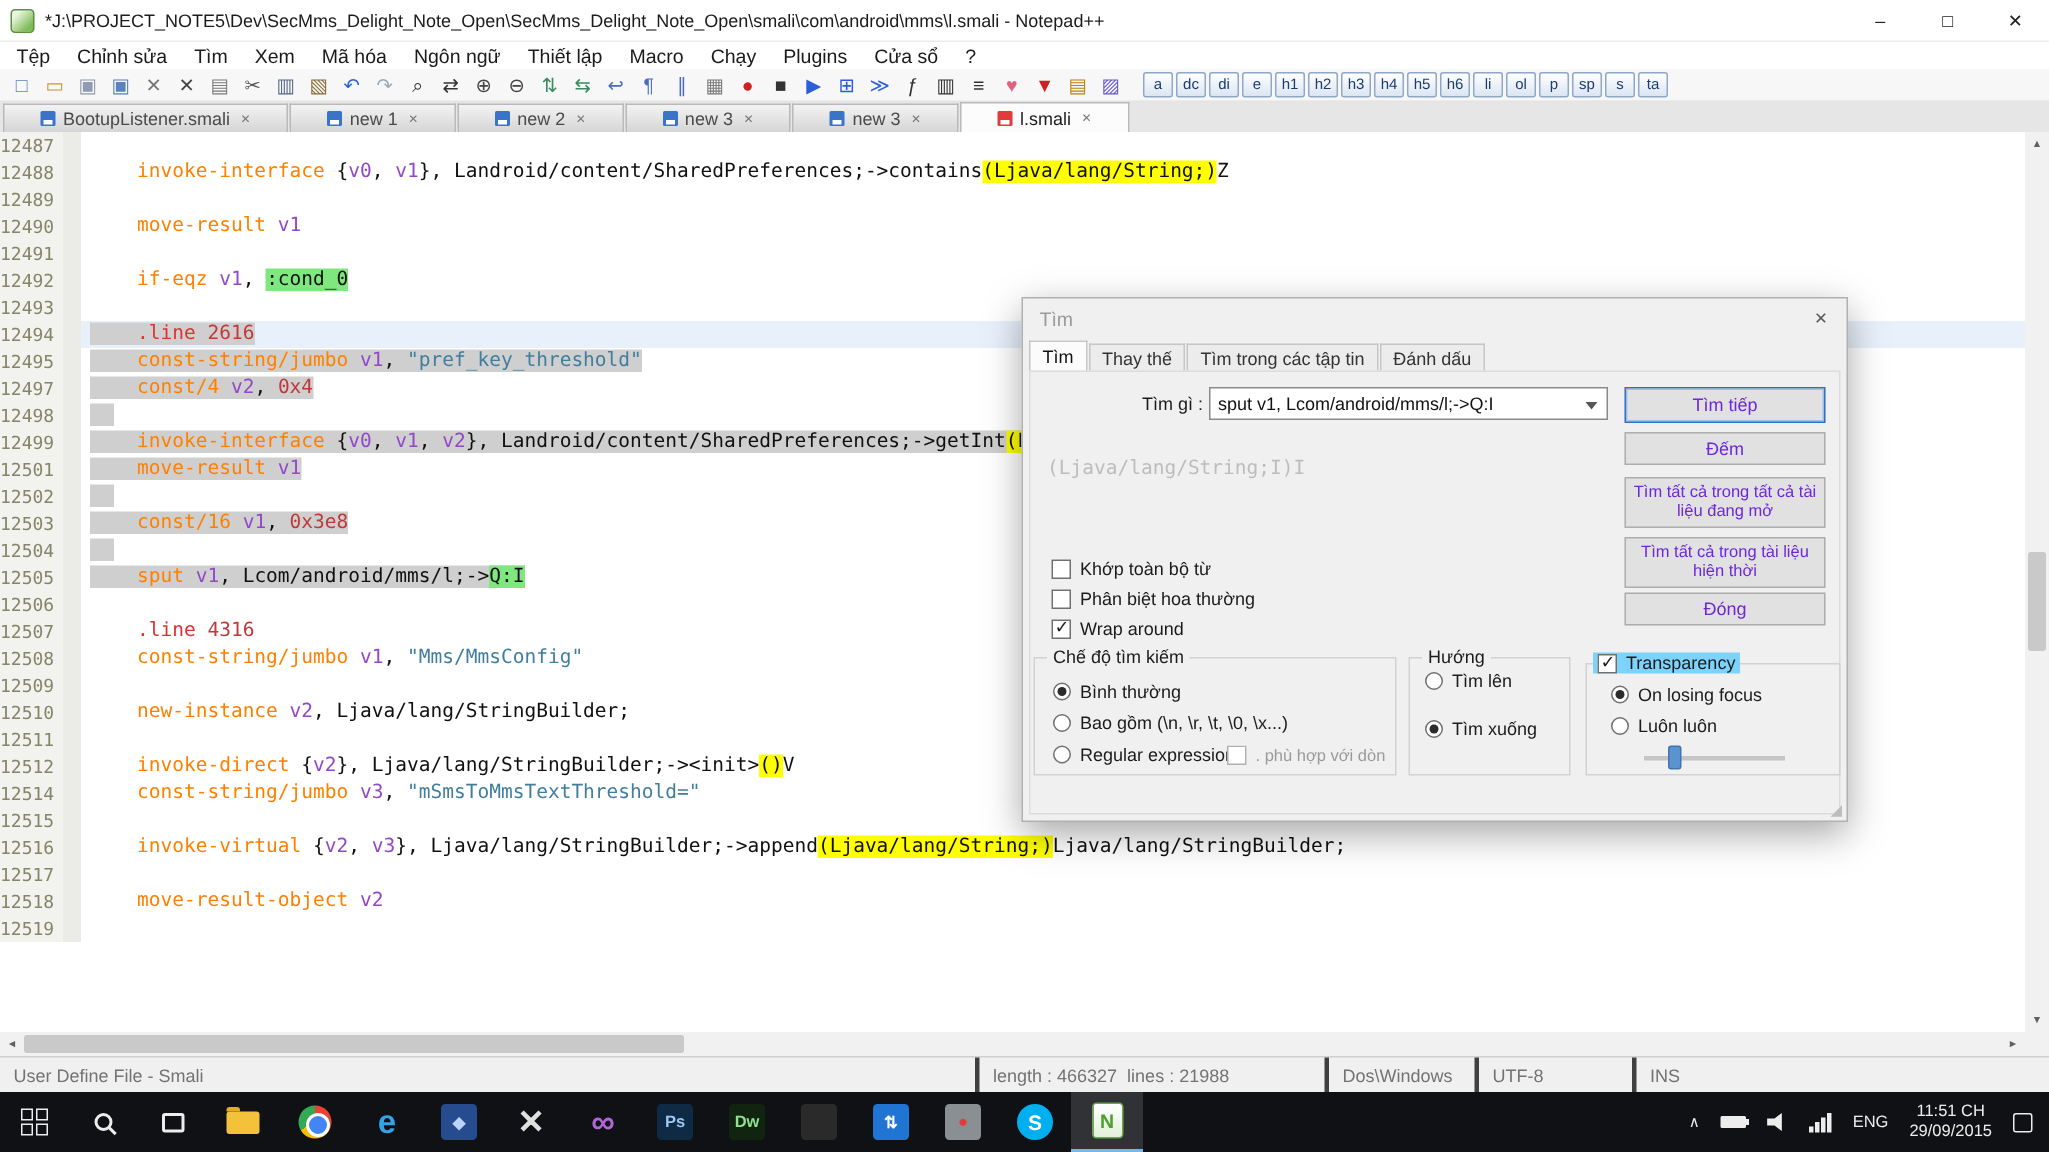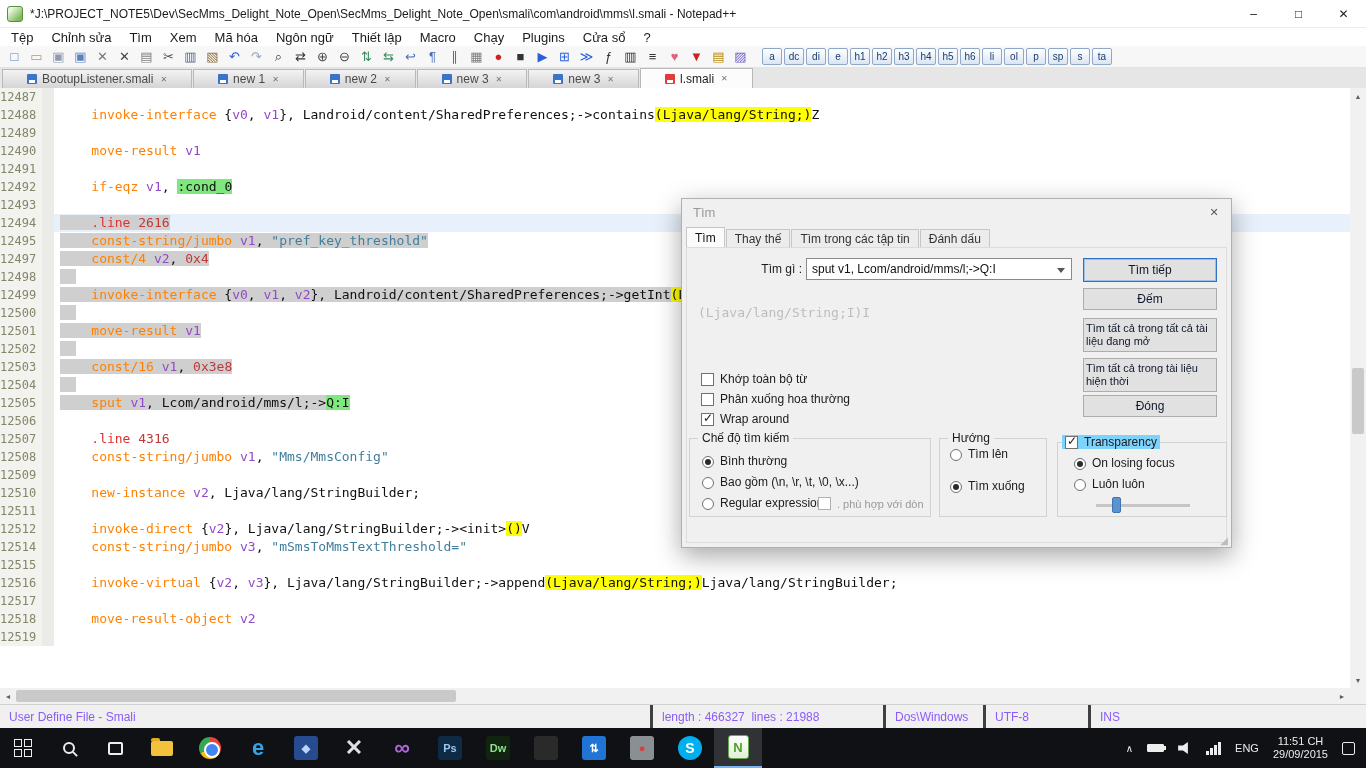--- a/index.html
+++ b/index.html
@@ -70,40 +70,40 @@
   .dlg-close{position:absolute;right:8px;top:4px;width:18px;height:18px;display:flex;align-items:center;justify-content:center;color:#5a5a5a;font-size:11px}
   .dtab-strip{position:absolute;left:4px;top:28px;height:21px;display:flex;align-items:flex-end}
   .dtab{height:19px;padding:0 8px;display:flex;align-items:center;font-size:12px;color:#333;background:#ececec;border:1px solid #c6c6c6;border-bottom:none;margin-right:1px}
   .dtab.sel{background:#fbfbfb;height:21px;color:#111}
   .dlg-panel{position:absolute;left:4px;right:4px;top:48px;bottom:4px;border:1px solid #dcdcdc;background:#f0f0f0}
   .ghost{position:absolute;left:16px;top:106px;font:13px "DejaVu Sans Mono","Liberation Mono",monospace;color:#bdbdbd;z-index:1}
   .flabel{position:absolute;left:40px;top:63px;width:80px;text-align:right}
   .combo{position:absolute;left:124px;top:59px;width:266px;height:22px;background:#fff;border:1px solid #8a8a8a;display:flex;align-items:center;padding:0 20px 0 5px;overflow:hidden;white-space:nowrap;z-index:2}
   .combo-text{font-size:12px;color:#111}
   .combo-arrow{position:absolute;right:6px;top:9px;width:0;height:0;border-left:4px solid transparent;border-right:4px solid transparent;border-top:5px solid #555}
-  .btn{position:absolute;left:401px;width:134px;background:#e1e1e1;border:1px solid #adadad;display:flex;align-items:center;justify-content:center;text-align:left;font-size:12px;color:#0f172a;z-index:2}
+  .btn{position:absolute;left:401px;width:134px;background:#e1e1e1;border:1px solid #adadad;display:flex;align-items:center;justify-content:center;text-align:center;font-size:12px;color:#6d28d9;z-index:2}
   .btn.small{font-size:11px;line-height:13px;padding:2px}
   .btn.default{border:1px solid #2f6fc4;box-shadow:inset 0 0 0 1px #9cc1ea}
-  .cbrow,.rbrow{position:absolute;display:flex;align-items:flex-end;white-space:nowrap;z-index:2}
+  .cbrow,.rbrow{position:absolute;display:flex;align-items:center;white-space:nowrap;z-index:2}
   .lbl{margin-left:6px}
   .cb{width:13px;height:13px;background:#fff;border:1px solid #707070;position:relative;flex:none}
   .cb.checked::after{content:"✓";position:absolute;left:1px;top:-3px;font-size:12px;color:#1b1b1b}
   .cb.dis{border-color:#b0b0b0}
   .rb{width:12px;height:12px;background:#fff;border:1px solid #707070;border-radius:50%;position:relative;flex:none}
   .rb.sel::after{content:"";position:absolute;left:2px;top:2px;width:6px;height:6px;border-radius:50%;background:#2b2b2b}
   .grp{position:absolute;border:1px solid #d2d2d2;z-index:1}
   .grp-label{position:absolute;left:8px;top:-8px;background:#f0f0f0;padding:0 4px;font-size:12px;color:#1b1b1b}
   .cbrow.disabled .lbl{color:#9a9a9a;font-size:11px}
   .slider{position:absolute;width:94px;height:16px}
   .sl-track{position:absolute;left:0;right:0;top:7px;height:3px;background:#c6c6c6}
   .sl-thumb{position:absolute;left:16px;top:0;width:9px;height:16px;background:#5a93cf;border:1px solid #3f76b0;border-radius:2px}
   .grip{position:absolute;right:3px;bottom:1px;font-size:10px;color:#bdbdbd}
 
   
-  .statusbar{position:absolute;top:704px;left:0;right:0;height:24px;background:#f0f0f0;border-top:1px solid #d0d0d0;display:flex;align-items:flex-end;font-size:12px;color:#8b5cf6}
+  .statusbar{position:absolute;top:704px;left:0;right:0;height:24px;background:#f0f0f0;border-top:1px solid #d0d0d0;display:flex;align-items:flex-end;font-size:12px;color:#737373}
   .sb{height:100%;display:flex;align-items:center;padding-left:9px;white-space:pre;overflow:hidden;border-left:3px solid #404040}
   .sb1{border-left:none;flex:none;width:650px}
   .sb2{flex:none;width:233px}
   .sb3{flex:none;width:202px}
   .sb4{flex:none;width:100px}
   .sb5{flex:none;width:105px}
   .sb6{flex:none;width:76px}
 
   
   .taskbar{position:absolute;top:728px;left:0;right:0;height:40px;background:#101114;display:flex;align-items:center;color:#eee}
@@ -312,25 +312,20 @@
           <span class="gut">12498</span>
           <span class="bmargin"></span>
           <span class="lc"><span class="selbg">&nbsp;&nbsp;</span></span>
         </div>
         <div class="line">
           <span class="gut">12499</span>
           <span class="bmargin"></span>
           <span class="lc"><span class="selbg"><span>    </span><span class="tk">invoke-interface</span><span> {</span><span class="tr">v0</span><span>, </span><span class="tr">v1</span><span>, </span><span class="tr">v2</span><span>}, Landroid/content/SharedPreferences;-&gt;getInt</span><span class="ty">(Ljava/lang/String;I)</span><span>I</span></span></span>
         </div>
         <div class="line">
-          <span class="gut">12500</span>
-          <span class="bmargin"></span>
-          <span class="lc"><span class="selbg">&nbsp;&nbsp;</span></span>
-        </div>
-        <div class="line">
           <span class="gut">12501</span>
           <span class="bmargin"></span>
           <span class="lc"><span class="selbg"><span>    </span><span class="tk">move-result</span><span> </span><span class="tr">v1</span></span></span>
         </div>
         <div class="line">
           <span class="gut">12502</span>
           <span class="bmargin"></span>
           <span class="lc"><span class="selbg">&nbsp;&nbsp;</span></span>
         </div>
         <div class="line">
@@ -450,21 +445,21 @@
     <div class="btn small" style="top:119px;height:34px">Tìm tất cả trong tất cả tài liệu đang mở</div>
     <div class="btn small" style="top:159px;height:34px">Tìm tất cả trong tài liệu hiện thời</div>
     <div class="btn" style="top:196px;height:22px">Đóng</div>
 
     <div class="cbrow" style="left:19px;top:173px">
       <span class="cb"></span>
       <span class="lbl">Khớp toàn bộ từ</span>
     </div>
     <div class="cbrow" style="left:19px;top:193px">
       <span class="cb"></span>
-      <span class="lbl">Phân xuống hoa thường</span>
+      <span class="lbl">Phân biệt hoa thường</span>
     </div>
     <div class="cbrow" style="left:19px;top:213px">
       <span class="cb checked"></span>
       <span class="lbl">Wrap around</span>
     </div>
 
     <div class="grp" style="left:7px;top:239px;width:242px;height:79px">
       <span class="grp-label">Chế độ tìm kiếm</span>
       <div class="rbrow" style="left:12px;top:15px">
         <span class="rb sel"></span>

